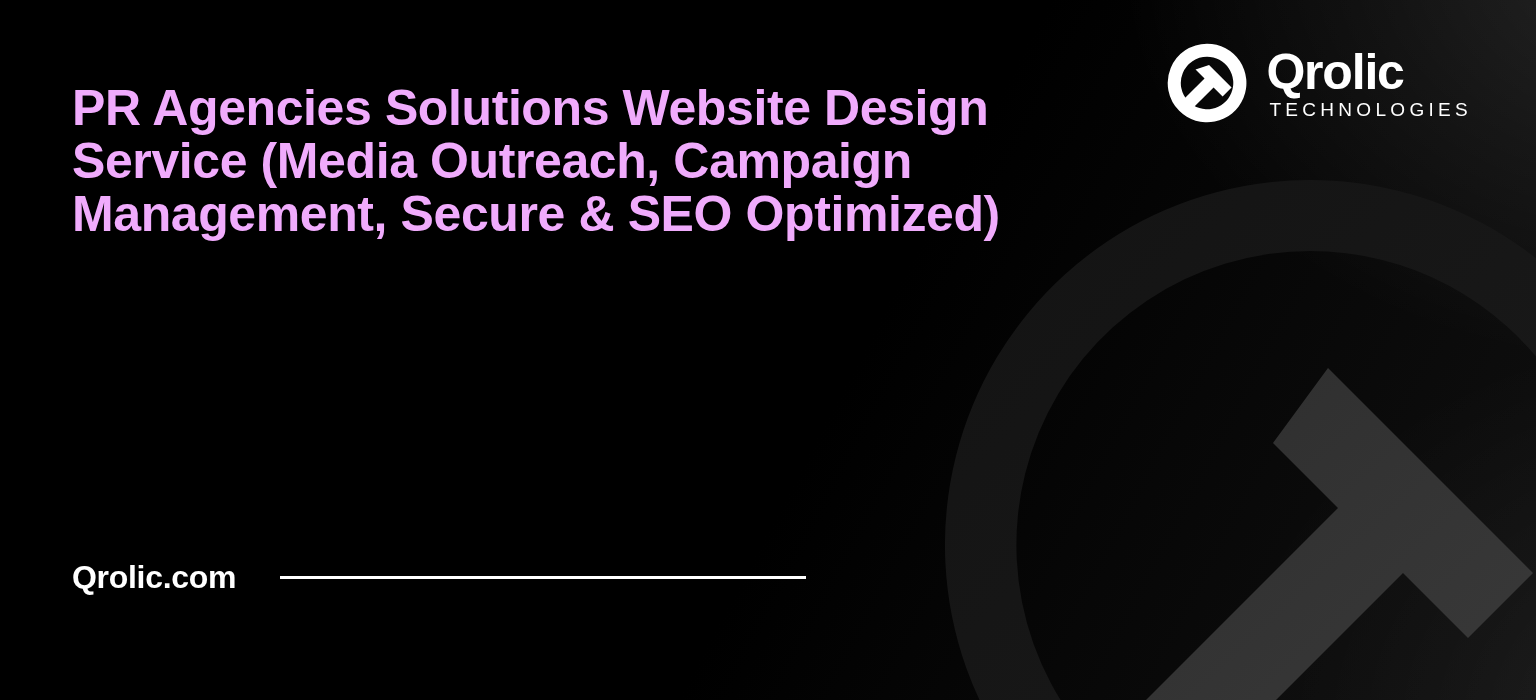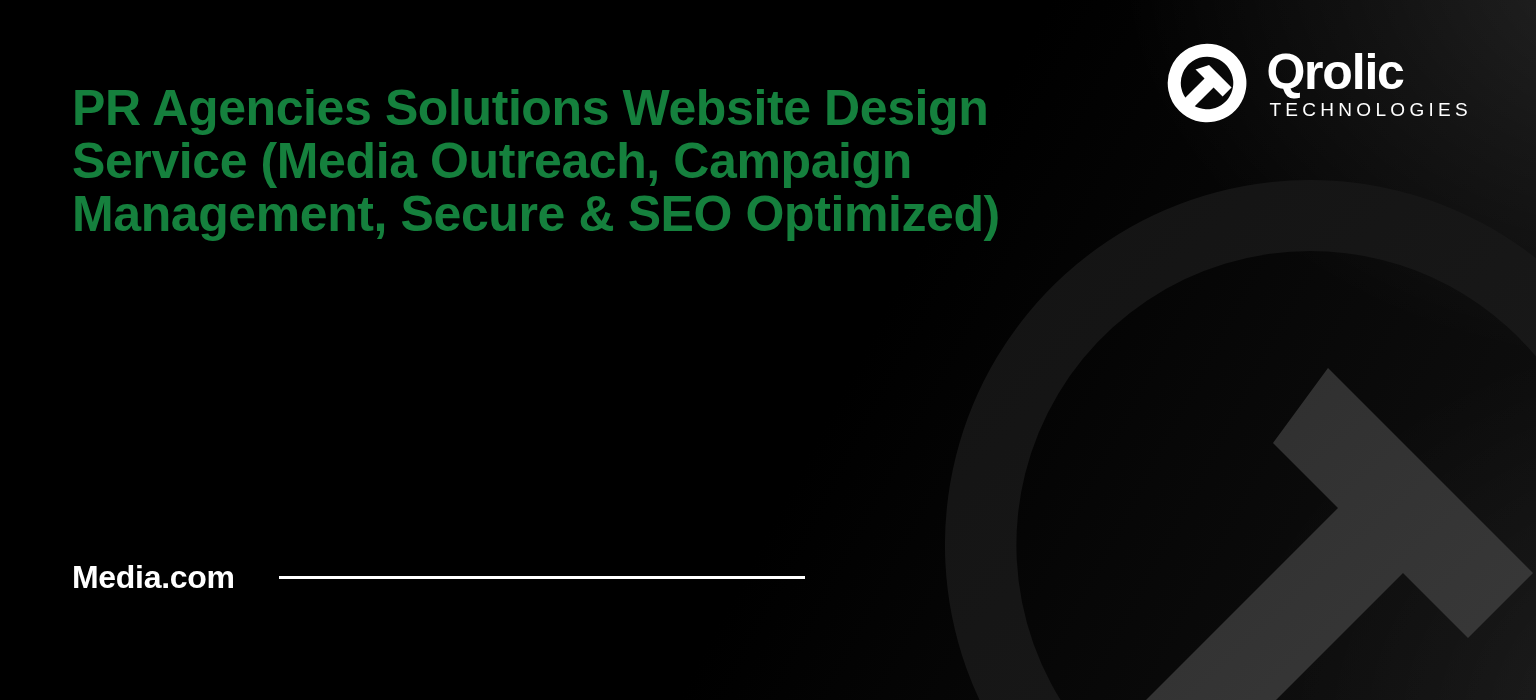--- a/index.html
+++ b/index.html
@@ -41,21 +41,21 @@
     pointer-events:none;
   }
   .watermark svg { display:block; width:100%; height:100%; }
 
   
   .headline {
     position:absolute;
     left:72px;
     top:82px;
     width:1040px;
-    color:#15803d;
+    color:#f0abfc;
     font-size:50px;
     line-height:53px;
     font-weight:700;
     letter-spacing:-0.4px;
     z-index:4;
   }
 
   
   .footer {
     position:absolute;
@@ -134,21 +134,21 @@
 
       <path d="M365 0 A365 365 0 1 1 106.9 623.1 L157.3 572.7 A294 294 0 1 0 365 71 A294 294 0 0 0 157.3 572.7 L106.9 623.1 A365 365 0 0 1 365 0 Z" fill="url(#wmRing)"></path>
 
       <path d="M383 188 L588 393 L523 458 L458 393 L228 623 L163 558 L393 328 L328 263 Z" fill="url(#wmArrow)"></path>
     </svg>
   </div>
 
   <h1 class="headline">PR Agencies Solutions Website Design Service (Media Outreach, Campaign Management, Secure &amp; SEO Optimized)</h1>
 
   <div class="footer">
-    <span class="footer-domain">Media.com</span>
+    <span class="footer-domain">Qrolic.com</span>
     <span class="footer-rule"></span>
   </div>
 
   <div class="brand">
     <span class="brand-mark">
       <svg viewBox="0 0 100 100" xmlns="http://www.w3.org/2000/svg" aria-hidden="true">
 
         <path d="M50 2 A48 48 0 1 1 16.1 83.9 L27.4 72.6 A32 32 0 1 0 50 18 A32 32 0 0 0 27.4 72.6 L16.1 83.9 A48 48 0 0 1 50 2 Z" fill="#ffffff"></path>
 
         <path d="M52.5 28 L80 55.5 L69 66.5 L58 55.5 L28 85.5 L17 74.5 L47 44.5 L36 33.5 Z" fill="#ffffff"></path>

